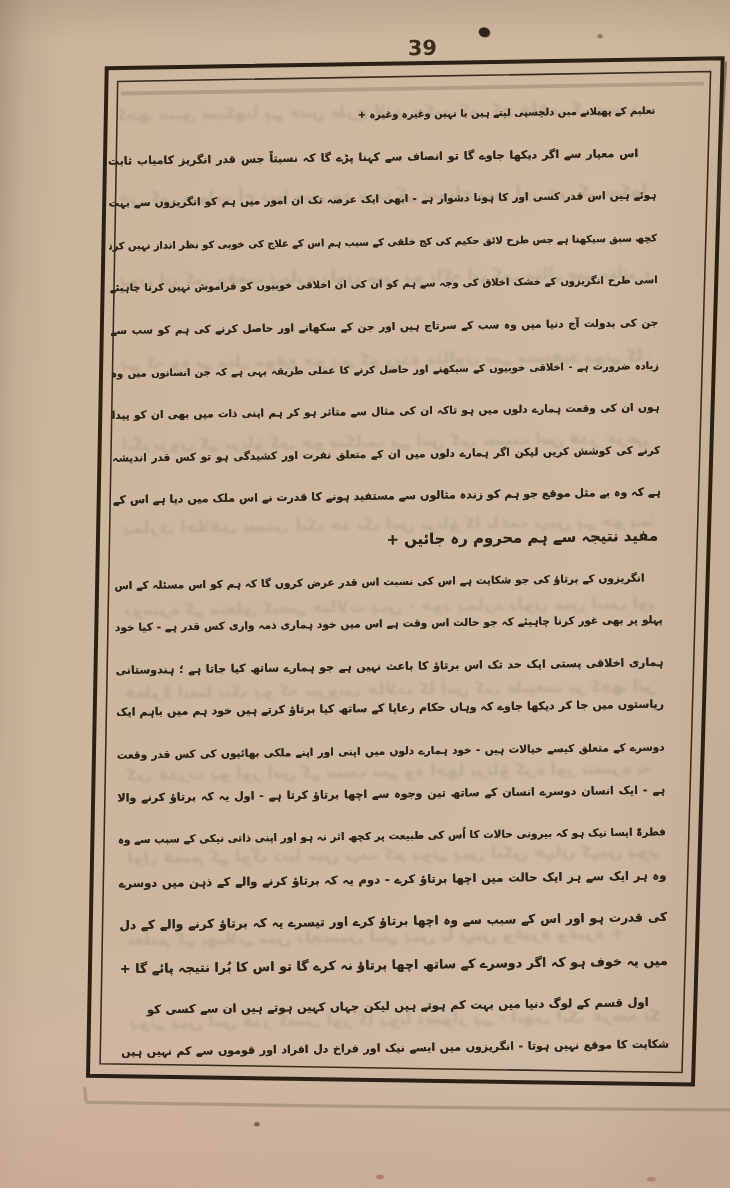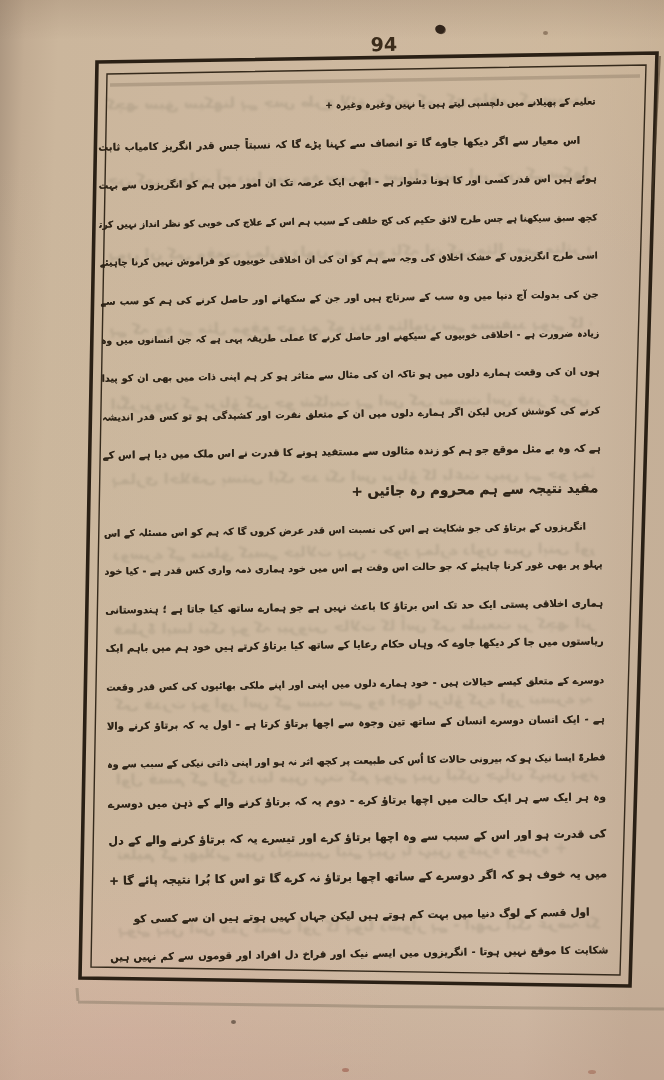--- a/index.html
+++ b/index.html
@@ -93,21 +93,21 @@
 
     <path d="M107,74 L646,65 L620,975 L91,967 Z" fill="none" stroke="#352a1c" stroke-width="1.4"></path>
 
     <path d="M110,85 Q370,80 640,76" fill="none" stroke="#96846d" stroke-width="3.5" opacity="0.5"></path>
 
     <path d="M78,1001 L77,988 M78,1002 Q360,1007 664,1009" fill="none" stroke="#8a7b68" stroke-width="3" opacity="0.5"></path>
 
     <path d="M660,56 L652,200" fill="none" stroke="#4a3a28" stroke-width="2" opacity="0.55"></path>
   </svg>
 
-  <div class="page-number">94</div>
+  <div class="page-number">39</div>
 
   <div class="ink-dot"></div>
   <div class="speck s1"></div>
   <div class="speck s2"></div>
   <div class="speck s3"></div>
   <div class="speck s4"></div>
 
   <div class="text-block">
       <div class="line tail-right" style="font-size: 9px;">تعلیم کے پھیلانے میں دلچسپی لیتے ہیں یا نہیں وغیرہ وغیرہ +</div>
       <div class="line indent-start" style="font-size: 10px;">اس معیار سے اگر دیکھا جاوے گا تو انصاف سے کہنا پڑے گا کہ نسبتاً جس قدر انگریز کامیاب ثابت</div>

